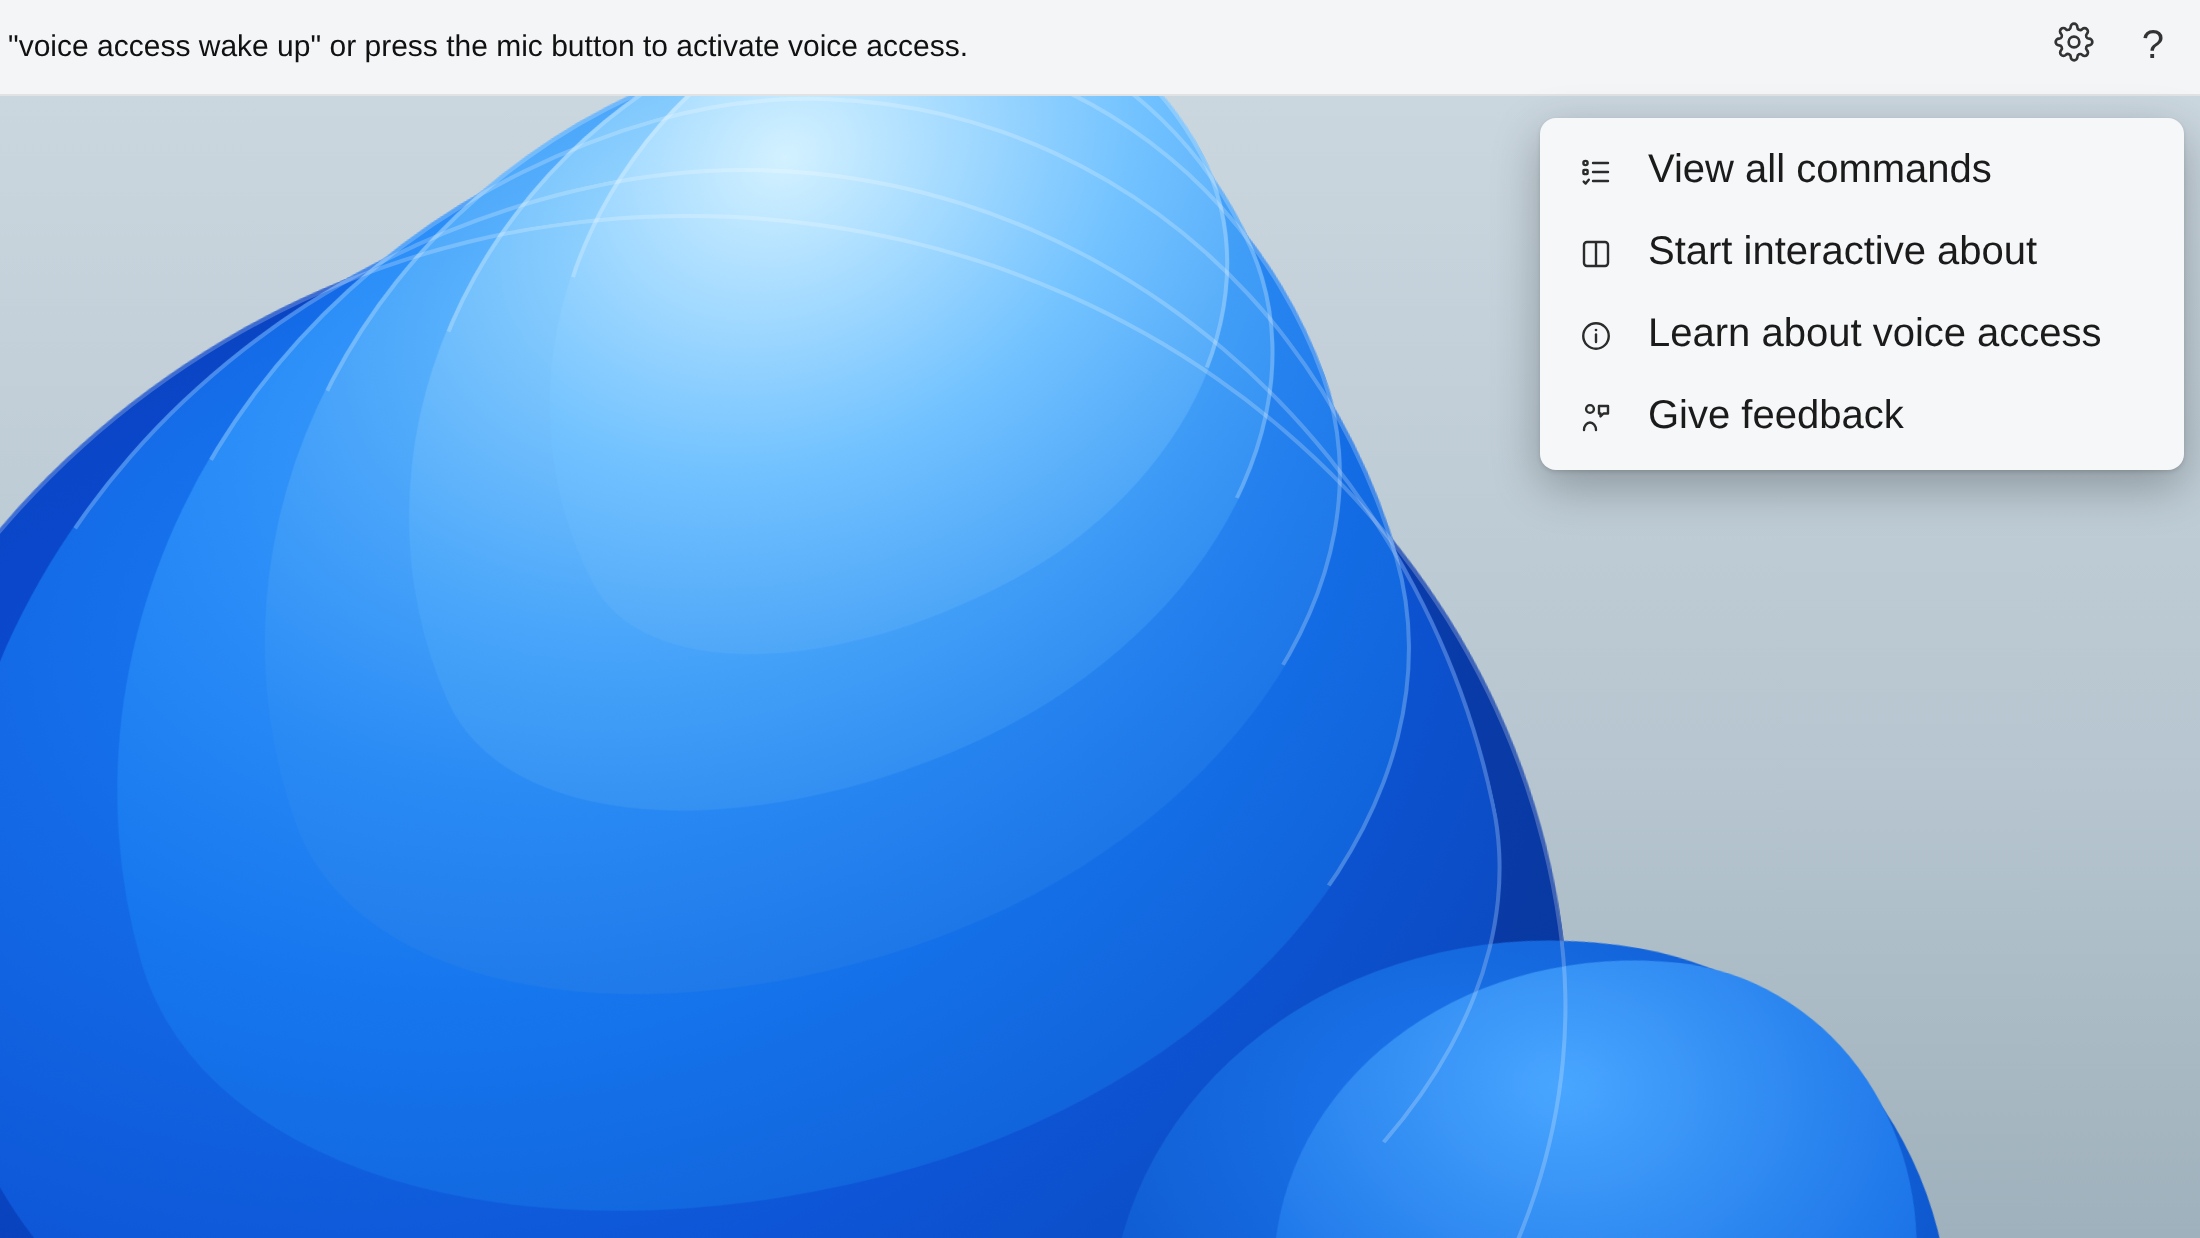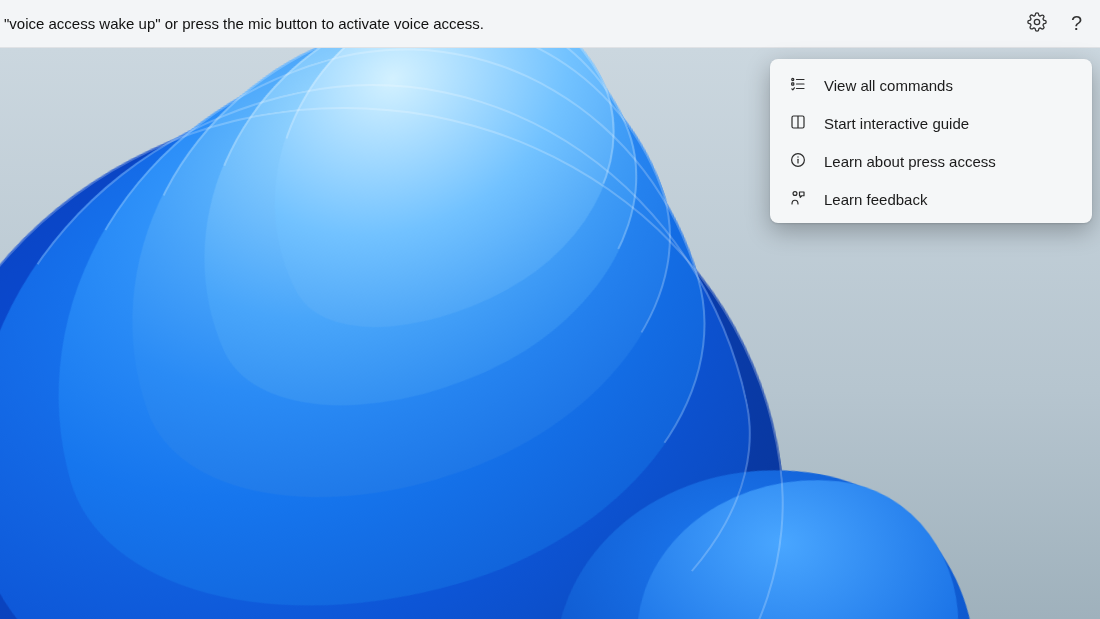--- a/index.html
+++ b/index.html
@@ -108,24 +108,24 @@
       right: 8px;
       width: 322px;
       background: #f5f7f8;
       border-radius: 8px;
       box-shadow: 0 8px 24px rgba(0,0,0,0.28), 0 1px 2px rgba(0,0,0,0.12);
       padding: 6px 0;
       z-index: 30;
     }
     .menu-item {
       display: flex;
-      align-items: flex-end;
+      align-items: center;
       gap: 16px;
       padding: 9px 20px 9px 18px;
-      font-size: 15px;
+      font-size: 20px;
       color: #1b1b1b;
       cursor: pointer;
     }
     .menu-item .mi-icon {
       width: 20px; height: 20px;
       display: flex; align-items: center; justify-content: center;
       color: #2b2b2b;
       flex: 0 0 20px;
     }
     .menu-item .mi-label { flex: 1; }
@@ -185,39 +185,39 @@
     <span class="mi-label">View all commands</span>
   </div>
 
   <div class="menu-item">
     <span class="mi-icon">
       <svg width="18" height="18" viewBox="0 0 24 24" fill="none" stroke="currentColor" stroke-width="1.6" stroke-linejoin="round">
         <rect x="4" y="4" width="16" height="16" rx="2"></rect>
         <line x1="12" y1="4" x2="12" y2="20"></line>
       </svg>
     </span>
-    <span class="mi-label">Start interactive guide</span>
+    <span class="mi-label">Start interactive about</span>
   </div>
 
   <div class="menu-item">
     <span class="mi-icon">
       <svg width="18" height="18" viewBox="0 0 24 24" fill="none" stroke="currentColor" stroke-width="1.6" stroke-linecap="round">
         <circle cx="12" cy="12" r="8.5"></circle>
         <line x1="12" y1="11" x2="12" y2="16"></line>
         <circle cx="12" cy="8" r="0.9" fill="currentColor" stroke="none"></circle>
       </svg>
     </span>
-    <span class="mi-label">Learn about press access</span>
+    <span class="mi-label">Learn about voice access</span>
   </div>
 
 
   <div class="menu-item">
     <span class="mi-icon">
       <svg width="18" height="18" viewBox="0 0 24 24" fill="none" stroke="currentColor" stroke-width="1.6" stroke-linecap="round" stroke-linejoin="round">
         <circle cx="8" cy="6" r="2.6"></circle>
         <path d="M4 20c0-2.8 1.8-5 4-5s4 2.2 4 5"></path>
         <path d="M14 4h6v5h-3l-2 2v-2h-1z"></path>
       </svg>
     </span>
-    <span class="mi-label">Learn feedback</span>
+    <span class="mi-label">Give feedback</span>
   </div>
 
 </div>
 
 </body></html>

